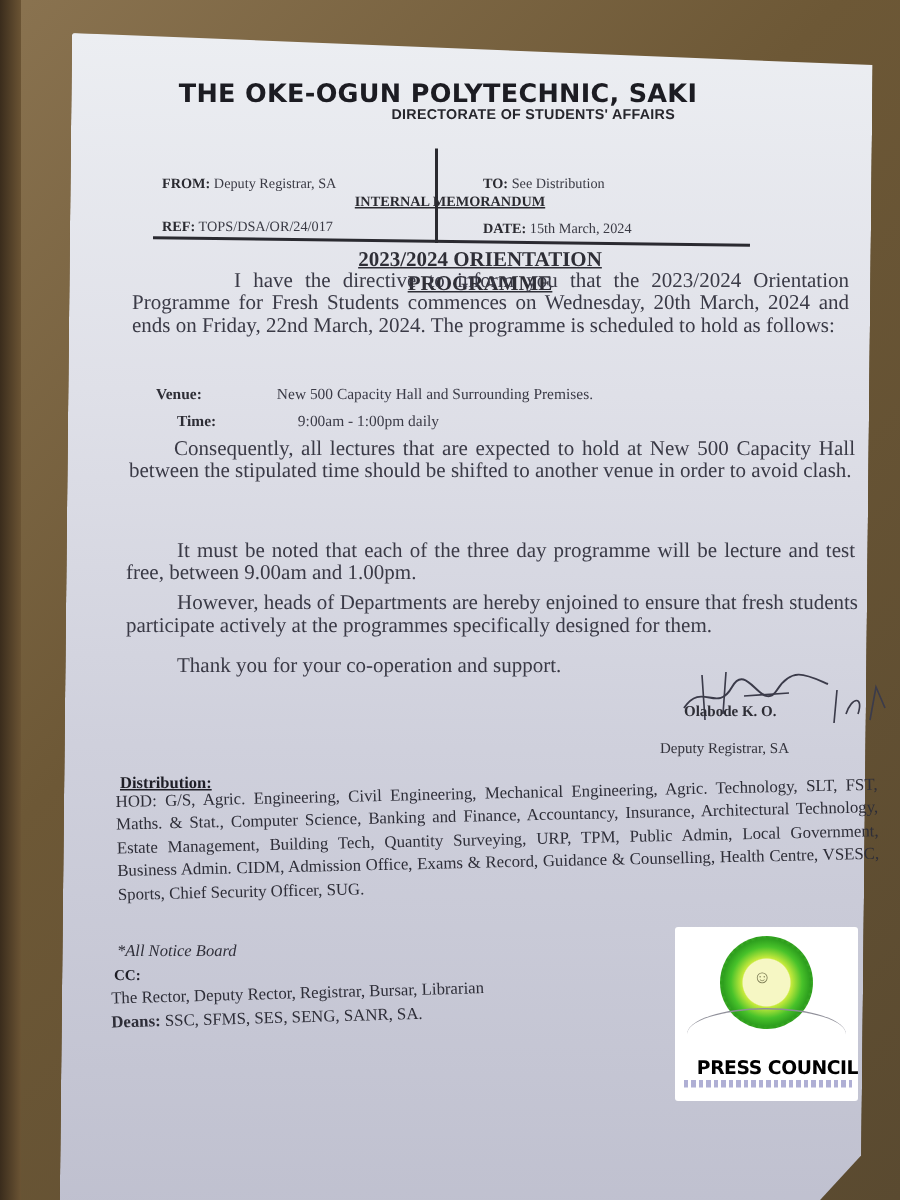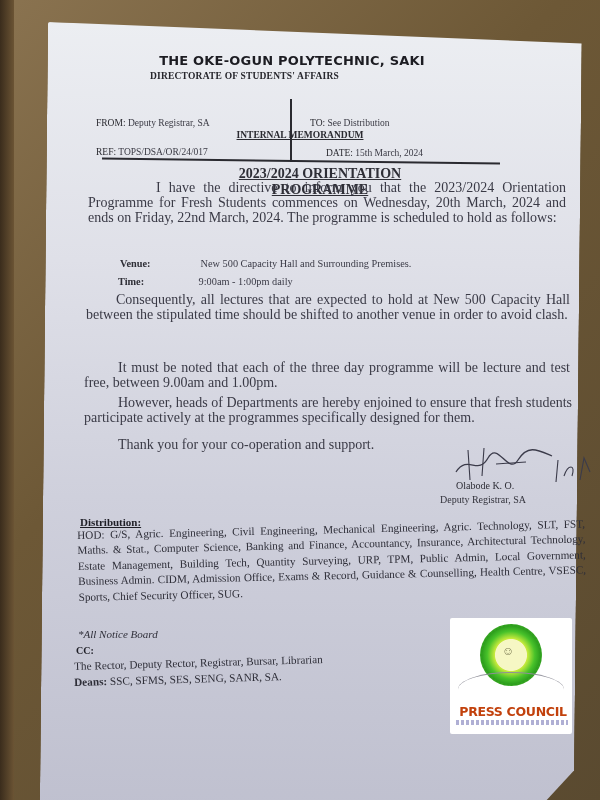--- a/index.html
+++ b/index.html
@@ -20,48 +20,48 @@
       position: absolute; left: 48px; top: 22px; width: 534px; height: 790px;
       background: linear-gradient(180deg, #eceef2 0%, #dfe0e8 30%, #cfd0dc 60%, #bfc0cf 100%);
       transform: rotate(0.6deg);
       transform-origin: top left;
       border-radius: 2px 6px 0 0;
       box-shadow: 0 2px 8px rgba(0,0,0,0.35);
       clip-path: polygon(0 0, 100% 2%, 100% 94%, 92% 100%, 0 100%);
     }
     .inst-title {
       position: absolute; left: 92px; top: 53px; width: 400px; text-align: center;
-      font-family: "DejaVu Sans", sans-serif; font-weight: bold; font-size: 13px;
+      font-family: "DejaVu Sans", sans-serif; font-weight: bold; font-size: 17px;
       color: #1c1c22; letter-spacing: 0.2px;
     }
     .inst-sub {
-      position: absolute; left: 150px; top: 71px; width: 300px; text-align: left;
-      font-family: Liberation Serif, serif; font-weight: bold; font-size: 9.5px;
+      position: absolute; left: 150px; top: 71px; width: 300px; text-align: right;
+      font-family: Liberation Sans, sans-serif; font-weight: bold; font-size: 9.5px;
       color: #26262c; letter-spacing: 0.2px;
     }
     .memo-head {
       position: absolute; left: 200px; top: 92px; width: 200px; text-align: center;
       font-weight: bold; font-size: 9.5px; color: #2a2a30; text-decoration: underline; margin-top: 38px;
     }
     .vline { position: absolute; left: 290px; top: 99px; width: 2px; height: 63px; background: #2a2a30; }
     .hline { position: absolute; left: 102px; top: 160px; width: 398px; height: 2px; background: #2a2a30; transform: rotate(0.7deg); }
     .field { position: absolute; font-size: 9.5px; color: #3a3a44; white-space: nowrap; }
-    .field b { font-weight: normal; color: #2a2a30; }
+    .field b { font-weight: bold; color: #2a2a30; margin-left: 12px; }
     .prog-title {
       position: absolute; left: 200px; top: 166px; width: 240px; text-align: center;
       font-weight: bold; font-size: 14px; color: #2e2e36; text-decoration: underline;
     }
     .para {
       position: absolute; font-size: 14px; line-height: 15.2px; color: #3a3a46;
       text-align: justify;
     }
     .row { position: absolute; font-size: 10.3px; color: #3a3a46; white-space: nowrap; }
     .row b { display: inline-block; width: 78px; font-weight: bold; color: #2e2e36; }
     .sig-scribble { position: absolute; left: 448px; top: 446px; }
-    .signer { position: absolute; left: 456px; top: 480px; font-size: 10px; color: #2e2e36; font-weight: normal; text-align: center; }
+    .signer { position: absolute; left: 456px; top: 469px; font-size: 10px; color: #2e2e36; font-weight: bold; text-align: center; }
     .signer-role { position: absolute; left: 440px; top: 494px; font-size: 10px; color: #33333c; }
     .dist-label { position: absolute; left: 80px; top: 516px; font-weight: bold; font-size: 11px; color: #1e1e26; text-decoration: underline; }
     .dist-text {
       position: absolute; left: 77px; top: 528px; width: 508px;
       font-size: 11.2px; line-height: 15.4px; color: #2e2e38; text-align: justify;
       transform: rotate(-1.3deg); transform-origin: left top;
     }
     .notice { position: absolute; left: 78px; top: 628px; font-size: 11px; font-style: italic; color: #30303a; }
     .cc-label { position: absolute; left: 76px; top: 645px; font-size: 10px; font-weight: bold; color: #1e1e26; }
     .cc-text { position: absolute; left: 74px; top: 660px; font-size: 11.2px; color: #2e2e38; transform: rotate(-1.6deg); transform-origin: left top; white-space: nowrap; }
@@ -76,22 +76,22 @@
       background: radial-gradient(circle, #f6f7c4 0 38%, #c7ea3c 40%, #48c22a 58%, #2fa11f 70%, #7bdc3b 100%);
       border: 2px dotted #2f9e1d;
       box-sizing: border-box;
     }
     .logo-face { position: absolute; left: 52px; top: 26px; font-size: 12px; color: #7d7d55; }
     .logo-book {
       position: absolute; left: 8px; top: 54px; width: 106px; height: 34px;
       border-top: 1.5px solid #8f8f99; border-radius: 50% 50% 0 0;
     }
     .logo-text {
-      position: absolute; left: 4px; top: 86px; width: 118px; text-align: center;
-      font-family: "DejaVu Sans", sans-serif; font-weight: bold; font-size: 12.5px; color: #c2410c;
+      position: absolute; left: 4px; top: 86px; width: 118px; text-align: right;
+      font-family: "DejaVu Sans", sans-serif; font-weight: bold; font-size: 12.5px; color: #000000;
       letter-spacing: -0.3px;
     }
     .logo-tag { position: absolute; left: 6px; top: 102px; width: 112px; height: 5px;
       background: repeating-linear-gradient(90deg, #7a7ab8 0 3px, transparent 3px 5px); opacity: 0.6; }
   </style>
 </head>
 <body>
 
 <div class="board"></div>
 <div class="edge-left"></div>
@@ -109,30 +109,30 @@
   <span>Deputy Registrar, SA</span>
 </div>
 <div class="field" style="left:310px; top:118px;">
   <b>TO:</b>
   <span>See Distribution</span>
 </div>
 <div class="field" style="left:96px; top:147px;">
   <b>REF:</b>
   <span>TOPS/DSA/OR/24/017</span>
 </div>
-<div class="field" style="left:326px; top:148px;">
+<div class="field" style="left:310px; top:148px;">
   <b>DATE:</b>
   <span>15th March, 2024</span>
 </div>
 
 <div class="prog-title">2023/2024 ORIENTATION PROGRAMME</div>
 
 <div class="para" style="left:88px; top:180px; width:478px; text-indent:68px;">I have the directive to inform you that the 2023/2024 Orientation Programme for Fresh Students commences on Wednesday, 20th March, 2024 and ends on Friday, 22nd March, 2024. The programme is scheduled to hold as follows:</div>
 
-<div class="row" style="left:120px; top:258px;">
+<div class="row" style="left:104px; top:258px;">
   <b>Venue:</b>
   <span>New 500 Capacity Hall and Surrounding Premises.</span>
 </div>
 <div class="row" style="left:118px; top:276px;">
   <b>Time:</b>
   <span>9:00am - 1:00pm daily</span>
 </div>
 
 <div class="para" style="left:86px; top:292px; width:484px; text-indent:30px;">Consequently, all lectures that are expected to hold at New 500 Capacity Hall between the stipulated time should be shifted to another venue in order to avoid clash.</div>
 <div class="para" style="left:84px; top:360px; width:486px; text-indent:34px;">It must be noted that each of the three day programme will be lecture and test free, between 9.00am and 1.00pm.</div>

